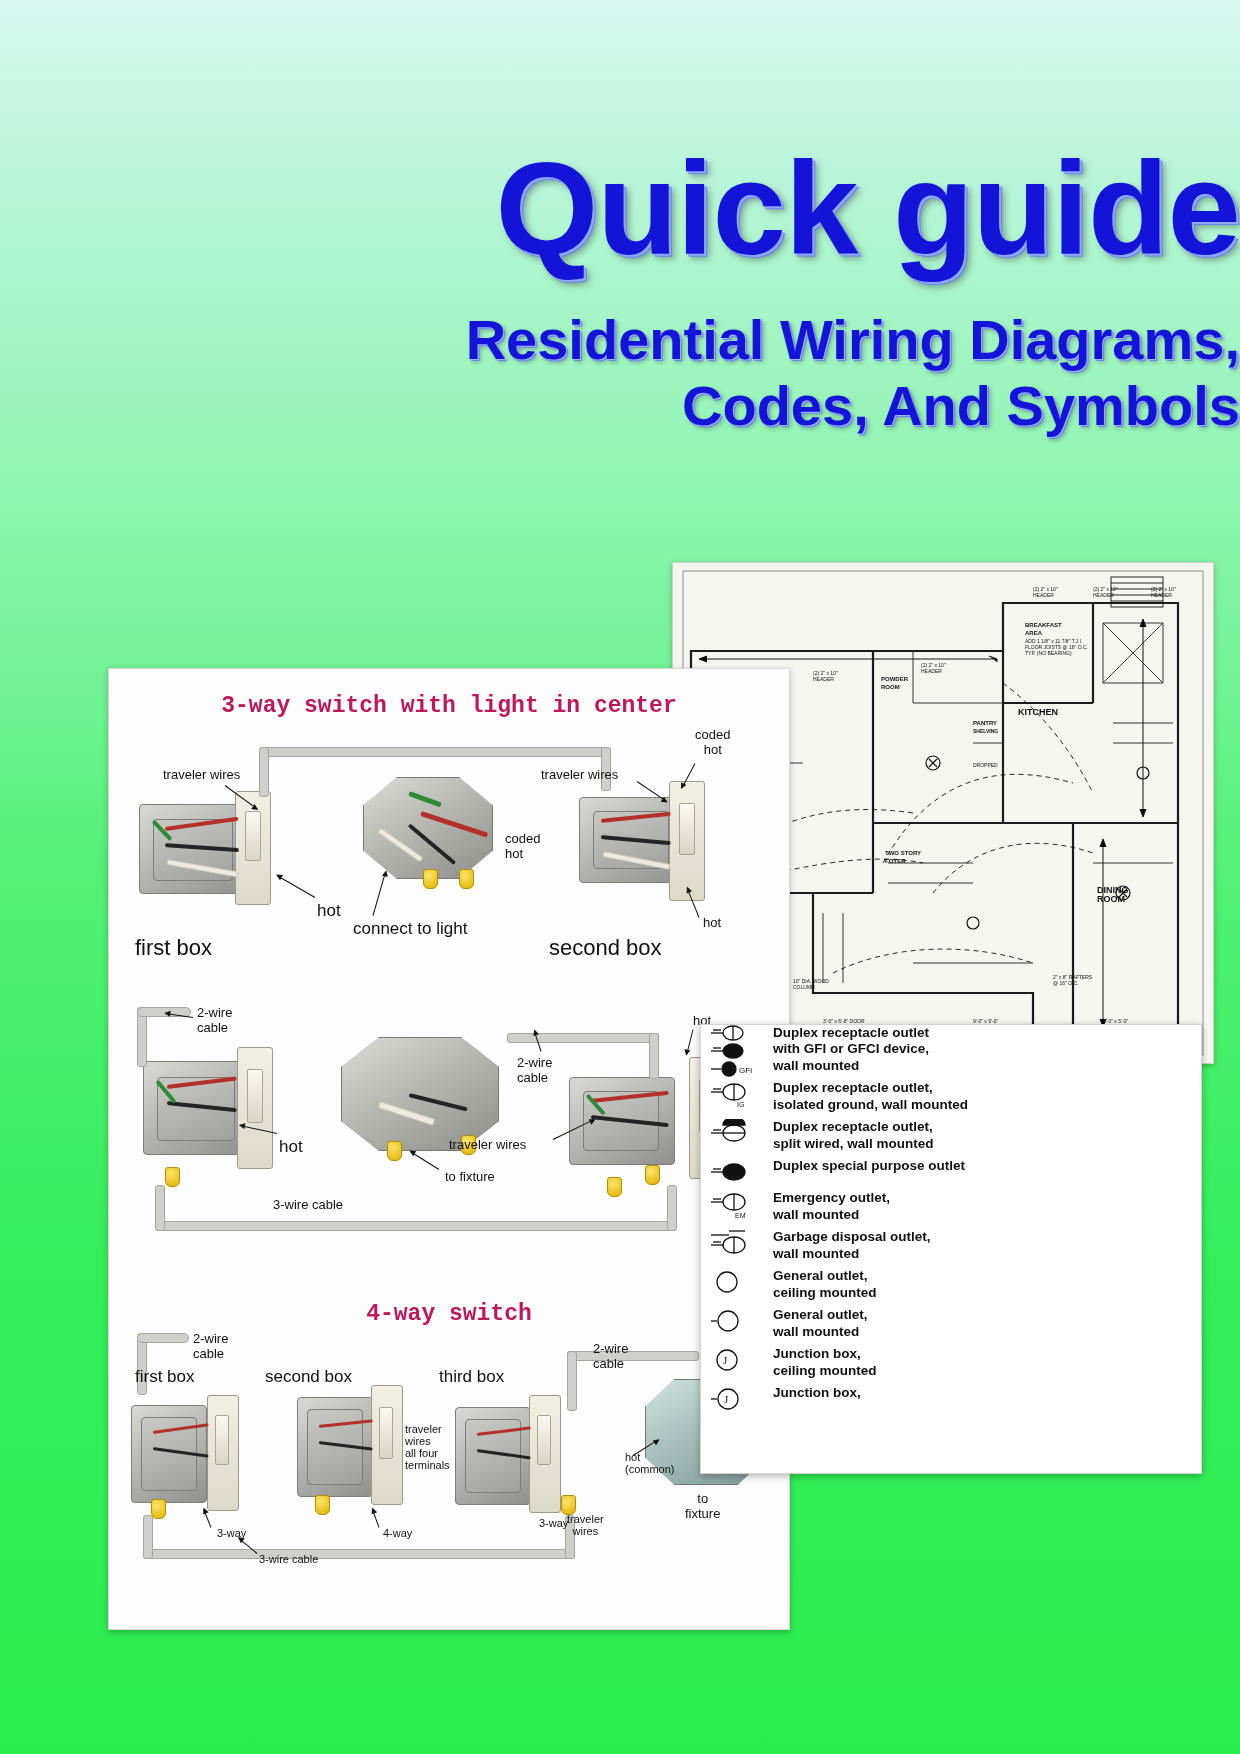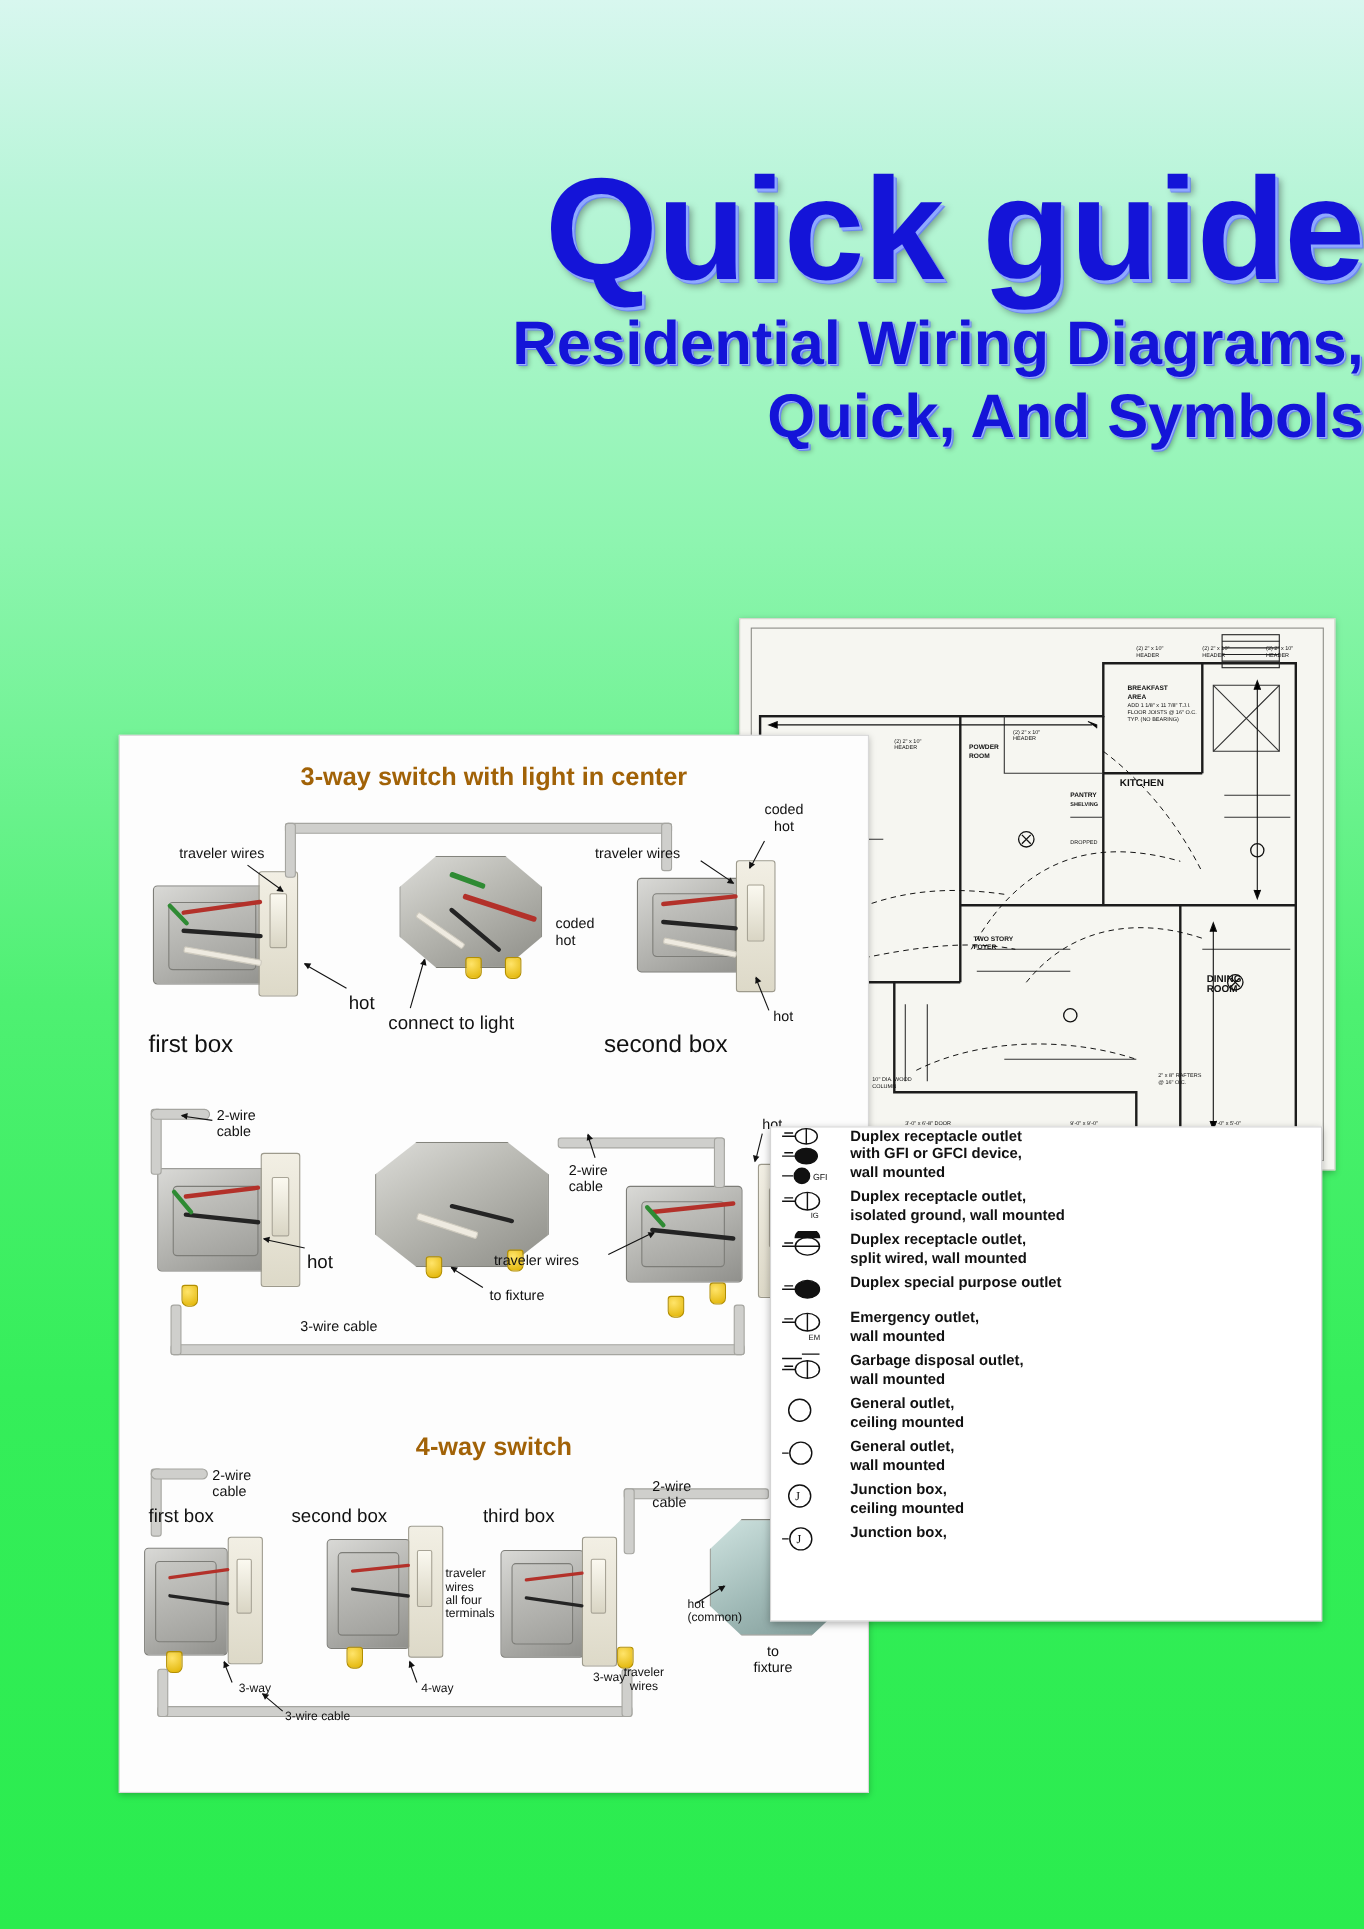--- a/index.html
+++ b/index.html
@@ -29,20 +29,21 @@
     font-weight: bold;
     color: #1414d8;
     letter-spacing: -1px;
     line-height: 1.05;
     text-shadow:
       2px 2px 0 #8fa8ff,
       3px 3px 0 #6b86f0,
       5px 5px 7px rgba(0,0,0,0.35);
   }
   .subtitle {
+    margin-top: 28px;
     font-size: 56px;
     font-weight: bold;
     color: #1414d8;
     line-height: 1.18;
     text-shadow:
       1px 1px 0 #9db3ff,
       2px 2px 0 #6b86f0,
       3px 3px 5px rgba(0,0,0,0.3);
   }
 
@@ -69,24 +70,24 @@
   .panel-switch {
     left: 108px;
     top: 668px;
     width: 680px;
     height: 960px;
     background: #fdfdfd;
     border: 1px solid #d8d8d8;
   }
   .sw-title {
     text-align: center;
-    font-family: Liberation Sans, sans-serif;
+    font-family: Liberation Mono, monospace;
     font-weight: bold;
     font-size: 23px;
-    color: #a16207;
+    color: #be185d;
   }
   .sw-sec1 .sw-title { margin-top: 24px; }
   .sw-sec2 .sw-title { margin-top: 10px; }
   .sw-sec3 .sw-title { margin-top: 12px; }
   .sw-body { position: relative; }
   .sw-sec1 .sw-body { height: 270px; }
   .sw-sec2 .sw-body { height: 300px; }
   .sw-sec3 .sw-body { height: 270px; }
 
   .lbl {
@@ -210,21 +211,21 @@
     background: linear-gradient(180deg, rgba(255,255,255,0), #fff);
   }
 </style>
 </head>
 <body>
 
 <div class="title-wrap">
   <div class="main-title">Quick guide</div>
   <div class="subtitle">
     <div>Residential Wiring Diagrams,</div>
-    <div>Quick,  And Symbols</div>
+    <div>Codes,  And Symbols</div>
   </div>
 </div>
 
 <div class="panel panel-blueprint">
   <svg class="bp-canvas" viewBox="0 0 540 500">
     <rect x="0" y="0" width="540" height="500" fill="#f6f6f1"></rect>
 
     <rect x="10" y="8" width="520" height="484" fill="none" stroke="#8d8d88" stroke-width="1"></rect>
 
     <g stroke="#1c1c1c" fill="none" stroke-width="2.2">

